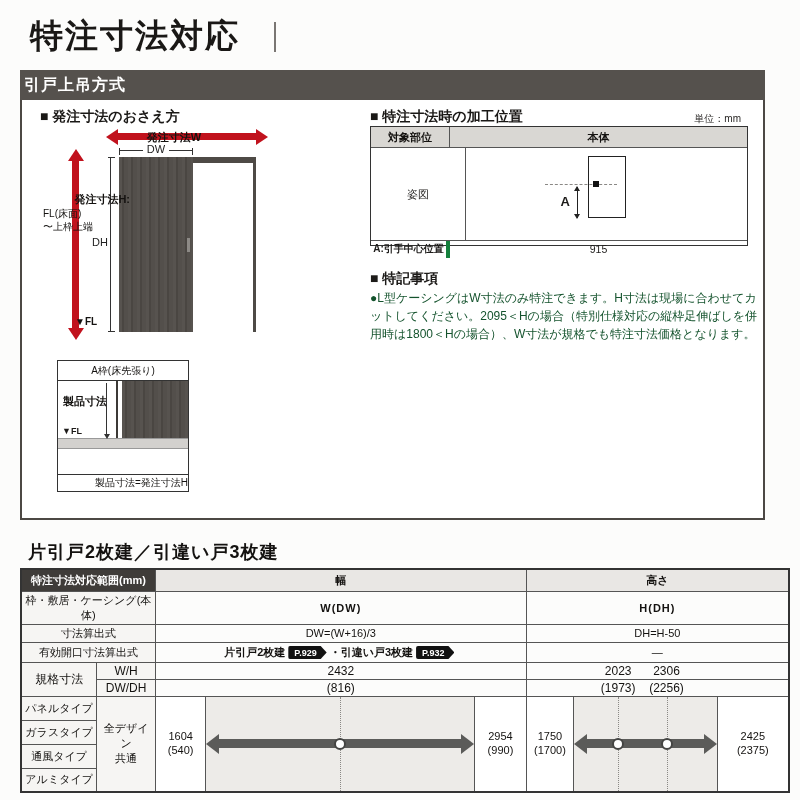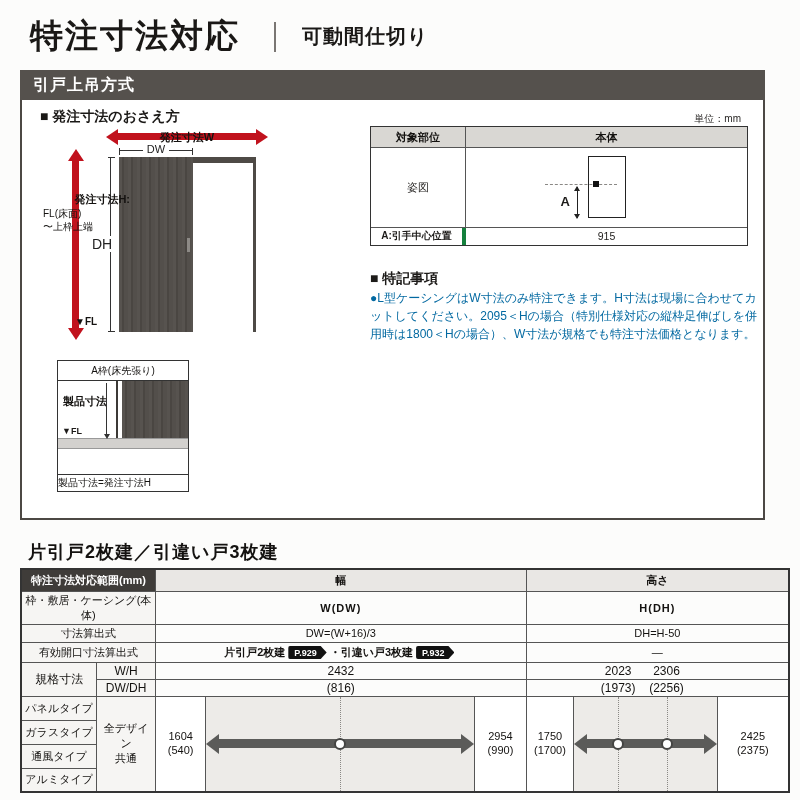--- a/index.html
+++ b/index.html
@@ -7,34 +7,34 @@
   .page { position:relative; width:800px; height:800px; overflow:hidden; background:#fcfcfb; }
 
   
   .hdr { position:absolute; left:30px; top:14px; display:flex; align-items:center; }
   .hdr h1 { font-size:33px; font-weight:bold; letter-spacing:2px; color:#1a1816; }
   .title-divider { width:2px; height:30px; background:#7a7673; margin:0 26px 0 34px; }
   .subtitle { font-size:20px; font-weight:bold; color:#1a1816; letter-spacing:1px; }
 
   
   .banner { position:absolute; left:20px; top:70px; width:745px; height:30px; background:#55514d; color:#fff;
-            font-size:16px; font-weight:bold; line-height:30px; padding-left:13px; letter-spacing:1px; }
+            font-size:16px; font-weight:bold; line-height:30px; padding-left:4px; letter-spacing:1px; }
 
   
   .upper { position:absolute; left:20px; top:100px; width:745px; height:420px; border:2px solid #4c4844; border-top:none; background:#fff; }
   .sec-h { position:absolute; font-size:14px; font-weight:bold; color:#1a1816; }
 
   
   .d1 { position:absolute; left:0; top:0; width:345px; height:420px; }
   .d1 .warrow { position:absolute; left:95px; top:33px; width:140px; height:7px; background:#c1121d; }
   .d1 .warrow:before,.d1 .warrow:after { content:""; position:absolute; top:50%; width:0; height:0;
       border-top:8px solid transparent; border-bottom:8px solid transparent; transform:translateY(-50%); }
   .d1 .warrow:before { left:-11px; border-right:12px solid #c1121d; }
   .d1 .warrow:after  { right:-11px; border-left:12px solid #c1121d; }
-  .d1 .wlabel { position:absolute; left:95px; top:30px; width:140px; text-align:center; font-size:11px; font-weight:bold; color:#141210; z-index:2; }
+  .d1 .wlabel { position:absolute; left:82px; top:30px; width:140px; text-align:center; font-size:11px; font-weight:bold; color:#141210; z-index:2; }
   .d1 .dwline { position:absolute; left:97px; top:50px; width:74px; border-top:1px solid #333; }
   .d1 .dwline:before,.d1 .dwline:after { content:""; position:absolute; top:-3px; width:1px; height:7px; background:#333; }
   .d1 .dwline:before{ left:0; } .d1 .dwline:after{ right:0; }
   .d1 .dwtxt { position:absolute; left:97px; top:43px; width:74px; text-align:center; font-size:11px; color:#222; }
   .d1 .dwtxt span { background:#fff; padding:0 4px; }
   .d1 .rail { position:absolute; left:97px; top:57px; width:137px; height:6px; background:#4e4a46; }
   .d1 .door { position:absolute; left:97px; top:57px; width:74px; height:175px;
       background:repeating-linear-gradient(90deg,#57534f 0 3px,#4a4642 3px 5px,#534f4b 5px 9px); }
   .d1 .handle { position:absolute; left:165px; top:138px; width:3px; height:14px; background:#8d8a86; }
   .d1 .jamb { position:absolute; left:231px; top:57px; width:3px; height:175px; background:#4e4a46; }
@@ -42,66 +42,66 @@
   .d1 .harrow:before,.d1 .harrow:after { content:""; position:absolute; left:50%; width:0; height:0;
       border-left:8px solid transparent; border-right:8px solid transparent; transform:translateX(-50%); }
   .d1 .harrow:before { top:-11px; border-bottom:12px solid #c1121d; }
   .d1 .harrow:after  { bottom:-11px; border-top:12px solid #c1121d; }
   .d1 .dhline { position:absolute; left:88px; top:57px; height:175px; border-left:1px solid #333; }
   .d1 .dhline:before,.d1 .dhline:after { content:""; position:absolute; left:-3px; width:7px; height:1px; background:#333; }
   .d1 .dhline:before{ top:0; } .d1 .dhline:after{ bottom:0; }
   .d1 .hlbl { position:absolute; left:12px; top:92px; width:96px; font-size:10px; line-height:1.35; color:#141210; z-index:2; }
   .d1 .hlbl .b { font-size:11px; font-weight:bold;text-align:right; }
   .d1 .hlbl .in { padding-left:9px; }
-  .d1 .dhtxt { position:absolute; left:68px; top:136px; font-size:14px; color:#222; background:#fff; padding:0 2px; z-index:2; }
+  .d1 .dhtxt { position:absolute; left:68px; top:136px; font-size:11px; color:#222; background:#fff; padding:0 2px; z-index:2; }
   .d1 .fl { position:absolute; left:53px; top:216px; font-size:10px; font-weight:bold; color:#141210; z-index:2; }
 
   
   .d2 { position:absolute; left:35px; top:260px; width:132px; height:132px; border:1.5px solid #333; background:#fff; font-size:10px; }
   .d2 .cap { height:20px; line-height:19px; text-align:center; border-bottom:1.5px solid #333; color:#141210; }
   .d2 .body { position:relative; height:58px; border-bottom:1px solid #999; }
   .d2 .panel { position:absolute; right:0; top:0; width:66px; height:100%;
       background:repeating-linear-gradient(90deg,#57534f 0 3px,#4a4642 3px 5px,#534f4b 5px 9px); }
   .d2 .frameln { position:absolute; right:70px; top:0; width:2px; height:100%; background:#3c3936; }
   .d2 .plabel { position:absolute; left:5px; top:13px; font-size:11px; font-weight:bold; color:#141210; }
   .d2 .varrow { position:absolute; left:48px; top:2px; height:52px; border-left:1px solid #333; }
   .d2 .varrow:after { content:""; position:absolute; left:-3px; bottom:-4px; width:0; height:0;
       border-left:3px solid transparent; border-right:3px solid transparent; border-top:5px solid #333; }
   .d2 .fl2 { position:absolute; left:4px; bottom:2px; font-size:9px; font-weight:bold; }
   .d2 .floor { height:10px; background:#d3d1ce; border-bottom:1px solid #999; }
   .d2 .space { height:25px; }
-  .d2 .cap2 { height:17px; line-height:16px; text-align:left; border-top:1.5px solid #333; color:#141210; }
+  .d2 .cap2 { height:17px; line-height:16px; text-align:right; border-top:1.5px solid #333; color:#141210; }
 
   
   .unit { position:absolute; right:22px; top:12px; font-size:10px; color:#2a2826; }
   .mtable { position:absolute; left:348px; top:26px; width:378px; height:120px; border:1.5px solid #333; }
   .mtable .hrow { display:flex; height:21px; background:#d9d7d3; border-bottom:1px solid #555; }
   .mtable .hrow div { font-size:11px; font-weight:bold; text-align:center; line-height:20px; color:#141210; }
-  .mtable .c1 { width:95px; border-right:1px solid #555; }
+  .mtable .c1 { width:79px; border-right:1px solid #555; }
   .mtable .c2 { flex:1; }
-  .mtable .brow { display:flex; height:80px; border-bottom:1px solid #555;justify-content:flex-end; }
+  .mtable .brow { display:flex; height:93px; border-bottom:1px solid #555;justify-content:flex-end; }
   .mtable .brow .c1 { display:flex; align-items:center; justify-content:center; font-size:11px; }
   .mtable .brow .c2 { position:relative; }
   .mtable .vrow { display:flex; height:17px; }
   .mtable .vrow div { font-size:10.5px; text-align:center; line-height:16px; }
   .mtable .vrow .c1 { font-weight:bold; font-size:10px; }
   .fig-door { position:absolute; left:50%; top:8px; width:38px; height:62px; border:1.5px solid #222; transform:translateX(-50%); background:#fff; }
   .fig-dash { position:absolute; left:calc(50% - 62px); top:36px; width:72px; border-top:1.5px dashed #8a8885; }
   .fig-sq { position:absolute; left:calc(50% - 14px); top:33px; width:6px; height:6px; background:#111; }
   .fig-dim { position:absolute; left:calc(50% - 30px); top:39px; height:31px; border-left:1.5px solid #222; }
   .fig-dim:before { content:""; position:absolute; left:-4px; top:-1px; width:0; height:0;
       border-left:3px solid transparent; border-right:3px solid transparent; border-bottom:5px solid #222; }
   .fig-dim:after { content:""; position:absolute; left:-4px; bottom:-1px; width:0; height:0;
       border-left:3px solid transparent; border-right:3px solid transparent; border-top:5px solid #222; }
   .fig-a { position:absolute; left:calc(50% - 46px); top:46px; font-size:13px; font-weight:bold; }
   .mfoot { position:absolute; left:348px; top:151px; font-size:9.5px; color:#2a2826; }
 
   
   .notes-h { position:absolute; left:348px; top:170px; font-size:14px; font-weight:bold; }
-  .notes-t { position:absolute; left:348px; top:189px; width:396px; font-size:12px; line-height:1.5; color:#0369a1; }
+  .notes-t { position:absolute; left:348px; top:189px; width:396px; font-size:12px; line-height:1.5; color:#14532d; }
 
   
   .spec-title { position:absolute; left:28px; top:540px; font-size:18px; font-weight:bold; letter-spacing:1px; color:#141210; }
   table.spec { position:absolute; left:20px; top:568px; width:770px; border-collapse:collapse; table-layout:fixed; }
   table.spec td { border:1px solid #555; font-size:11px; text-align:center; vertical-align:middle; padding:1px 2px; color:#141210; position:relative; }
   table.spec { border:2px solid #333; }
   td.c-dark { background:#3f3c39; color:#fff !important; font-size:11px; font-weight:bold; }
   tr.r-head td { height:22px; }
   td.c-hd { background:#e9e7e4; font-size:13px; font-weight:bold; }
   td.c-lbl { background:#f6f5f3; font-size:10px; }
@@ -130,21 +130,20 @@
   .dot { position:absolute; top:50%; width:12px; height:12px; background:#fff; border:2.5px solid #454543; border-radius:50%; transform:translate(-50%,-50%); z-index:2; }
 </style>
 </head>
 <body>
 
 <div class="page">
 
   <div class="hdr">
     <h1>特注寸法対応</h1>
     <div class="title-divider"></div>
-    <div class="subtitle">可動間仕切り</div>
   </div>
 
   <div class="banner">引戸上吊方式</div>
 
   <div class="upper">
 
     <div class="d1">
       <div class="sec-h" style="left:18px; top:8px;">■ 発注寸法のおさえ方</div>
 
       <div class="warrow"></div>
@@ -177,20 +176,21 @@
         <div class="frameln"></div>
         <div class="plabel">製品寸法</div>
         <div class="varrow"></div>
         <div class="fl2">▼FL</div>
       </div>
       <div class="floor"></div>
       <div class="space"></div>
       <div class="cap2">製品寸法=発注寸法H</div>
     </div>
 
+    <div class="sec-h" style="left:348px; top:8px;">■ 特注寸法時の加工位置</div>
     <div class="unit">単位：mm</div>
 
     <div class="mtable">
       <div class="hrow">
         <div class="c1">対象部位</div>
         <div class="c2">本体</div>
       </div>
       <div class="brow">
         <div class="c1" style="width:95px;border-right:1px solid #555;">姿図</div>
         <div class="c2">

